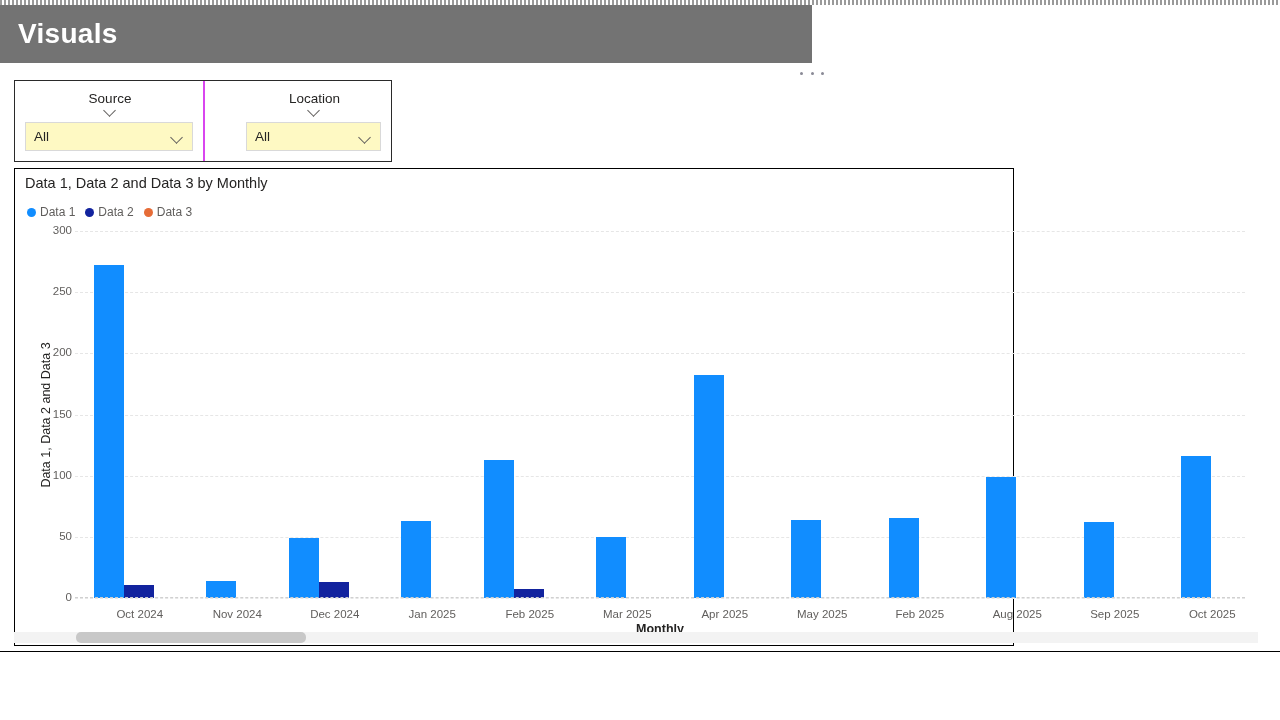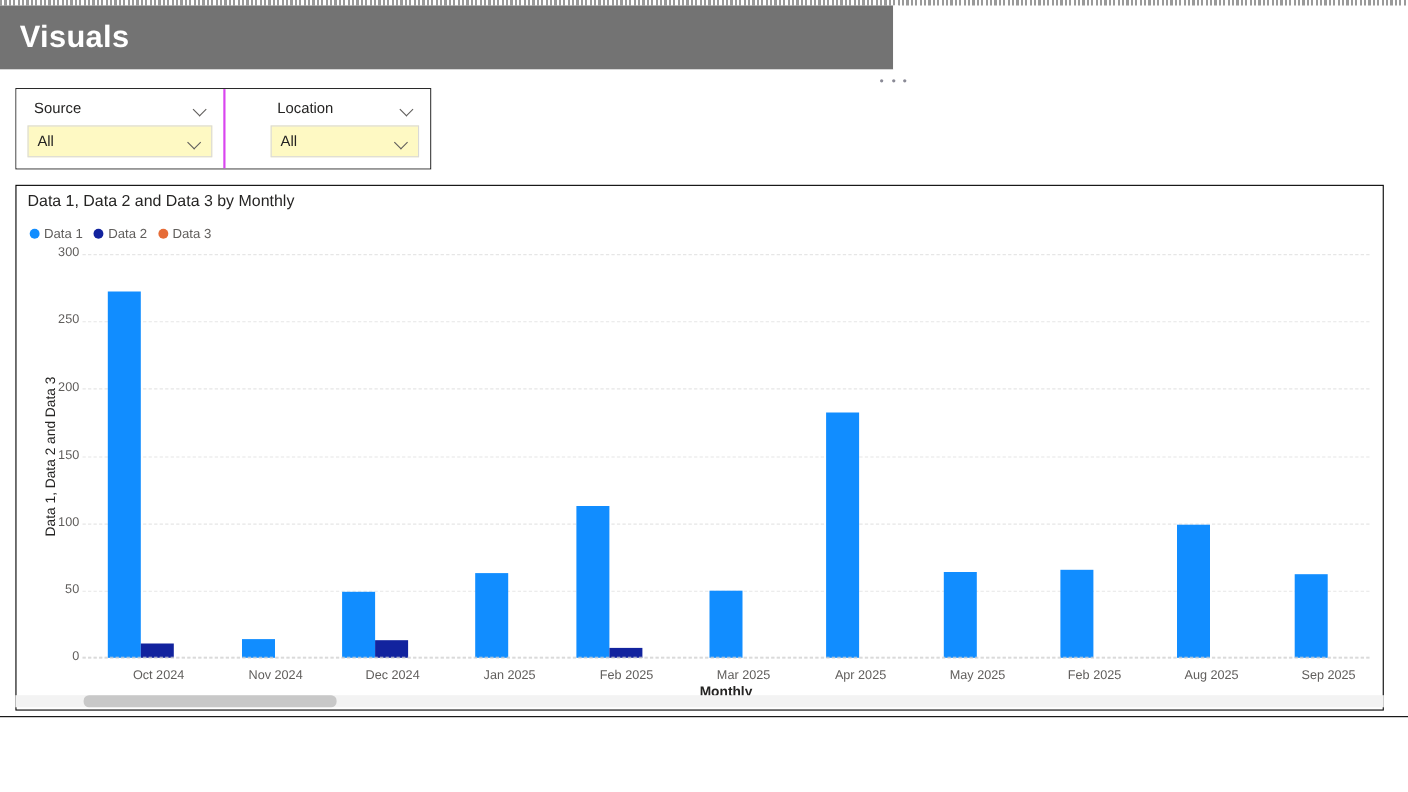--- a/index.html
+++ b/index.html
@@ -81,20 +81,21 @@
     padding: 8px 10px 10px 10px;
     background: #ffffff;
   }
   .slicer + .slicer {
     border-left: 2px solid #d946ef;
     padding-left: 41px;
   }
   .slicer-header {
     display: flex; align-items: center; justify-content: space-between;
     padding: 2px 4px 8px 6px;
+    flex-direction: column;
   }
   .slicer-label {
     font-size: 13.5px;
     color: #252423;
   }
   .slicer-box {
     display: flex; align-items: center; justify-content: space-between;
     border: 1px solid #d9d9d9;
     background: #fef9c3;
     padding: 6px 8px 6px 8px;
@@ -115,21 +116,21 @@
     width: 8px; height: 8px;
     border-right: 1.4px solid #605e5c;
     border-bottom: 1.4px solid #605e5c;
     transform: rotate(45deg);
   }
 
   
   .chart-card {
     position: absolute;
     top: 168px; left: 14px;
-    width: 1244px; height: 478px;
+    width: 1000px; height: 478px;
     border: 1px solid #000000;
     background: #ffffff;
   }
   .chart-title {
     position: absolute;
     top: 6px; left: 10px;
     font-size: 14.5px;
     color: #252423;
   }
   .legend {
@@ -373,20 +374,24 @@
           <div class="xlabel">Feb 2025</div>
         </div>
         <div class="cat-group">
           <div class="bar" title="Data 1 Aug 2025: 99" style="height: 121.11px; background: rgb(17, 141, 255);"></div>
           <div class="xlabel">Aug 2025</div>
         </div>
         <div class="cat-group">
           <div class="bar" title="Data 1 Sep 2025: 62" style="height: 75.8467px; background: rgb(17, 141, 255);"></div>
           <div class="xlabel">Sep 2025</div>
         </div>
+        <div class="cat-group">
+          <div class="bar" title="Data 1 Oct 2025: 116" style="height: 141.907px; background: rgb(17, 141, 255);"></div>
+          <div class="xlabel">Oct 2025</div>
+        </div>
       </div>
     <div class="baseline"></div>
   </div>
 
   <div class="xaxis-title">Monthly</div>
 
 </div>
 
 <div class="hscroll">
   <div class="hscroll-thumb" id="scroll-thumb" style="left: 5%; width: 18.5%;"></div>

